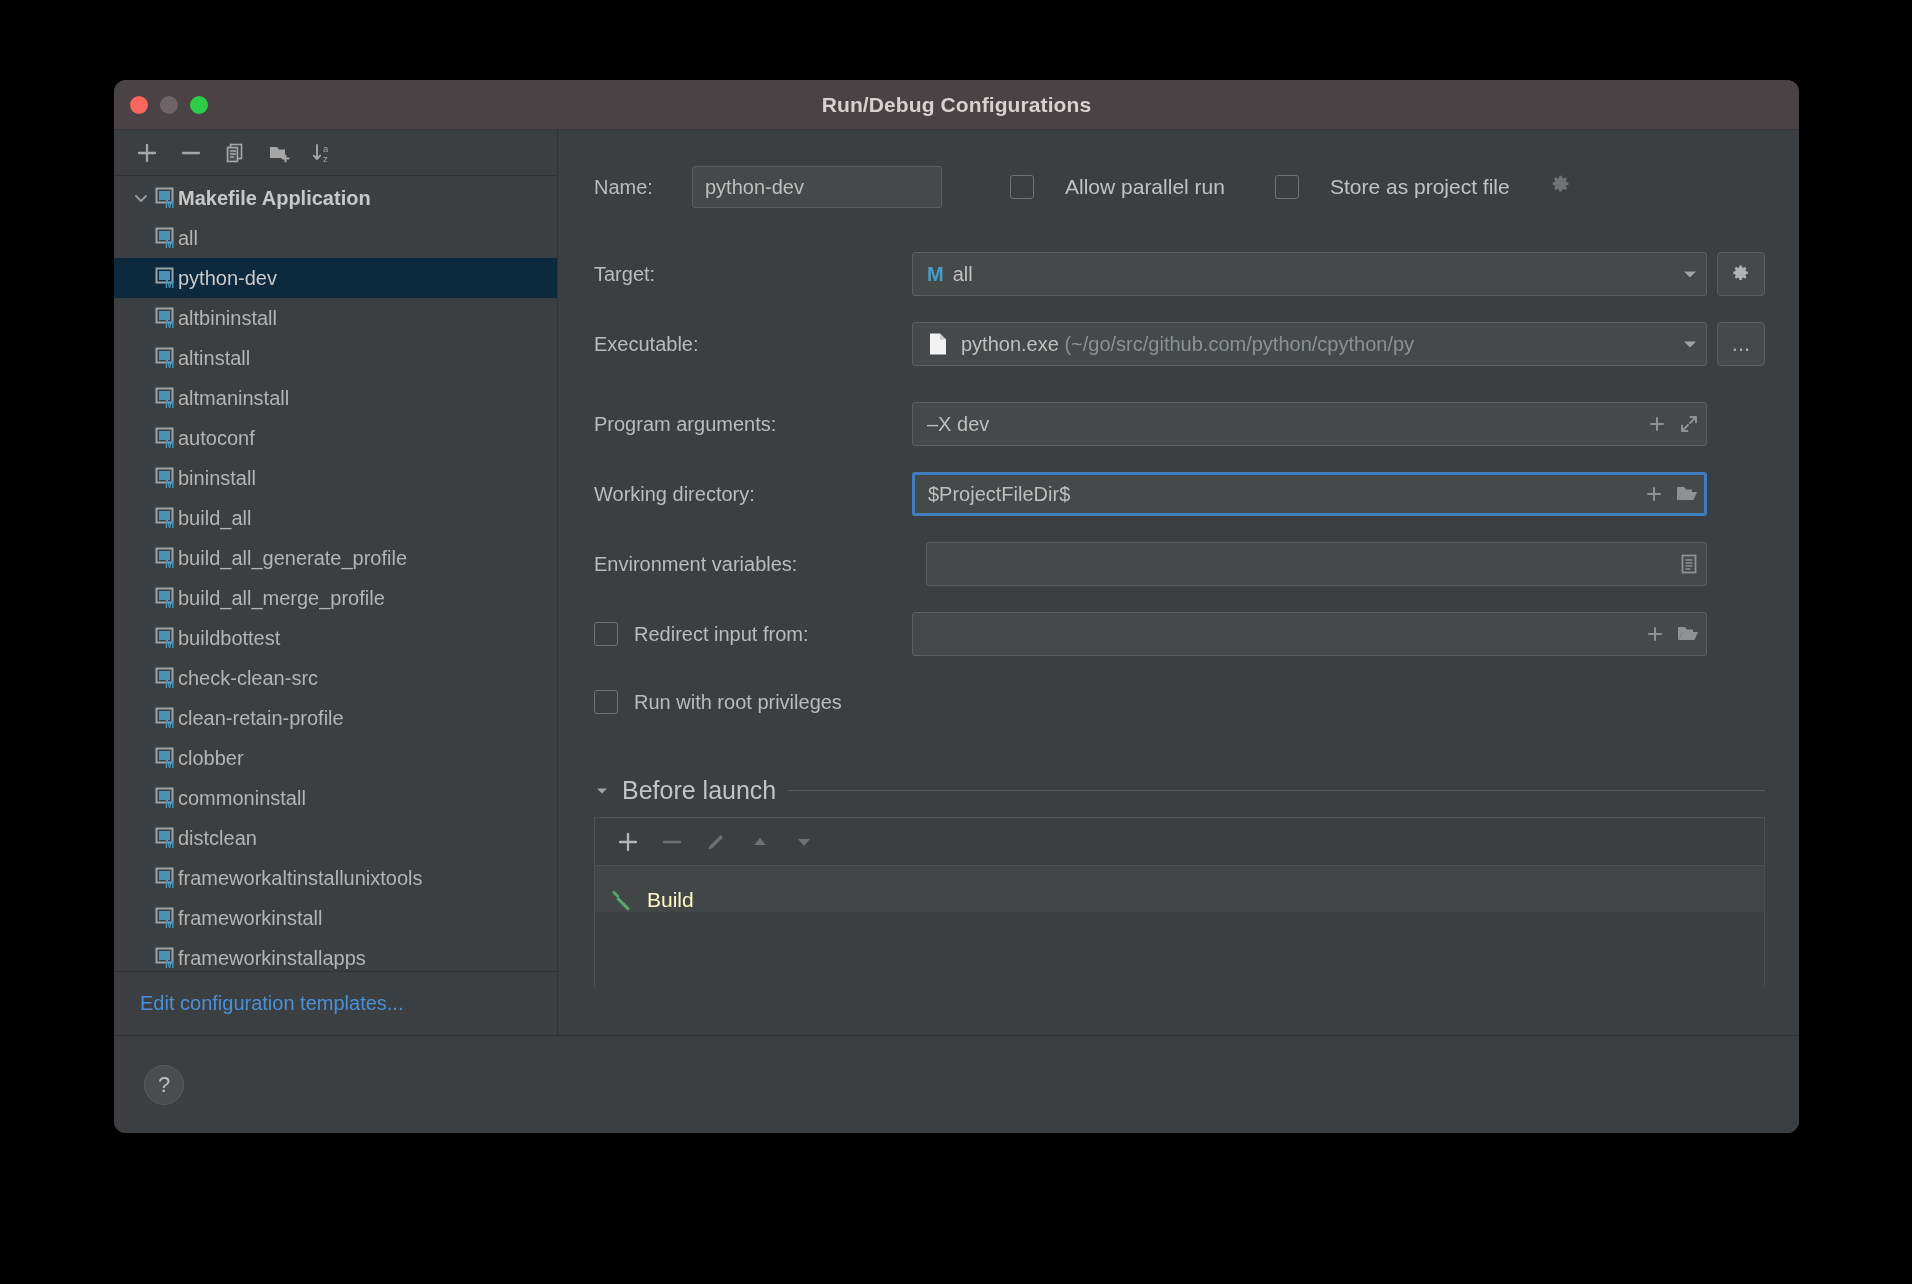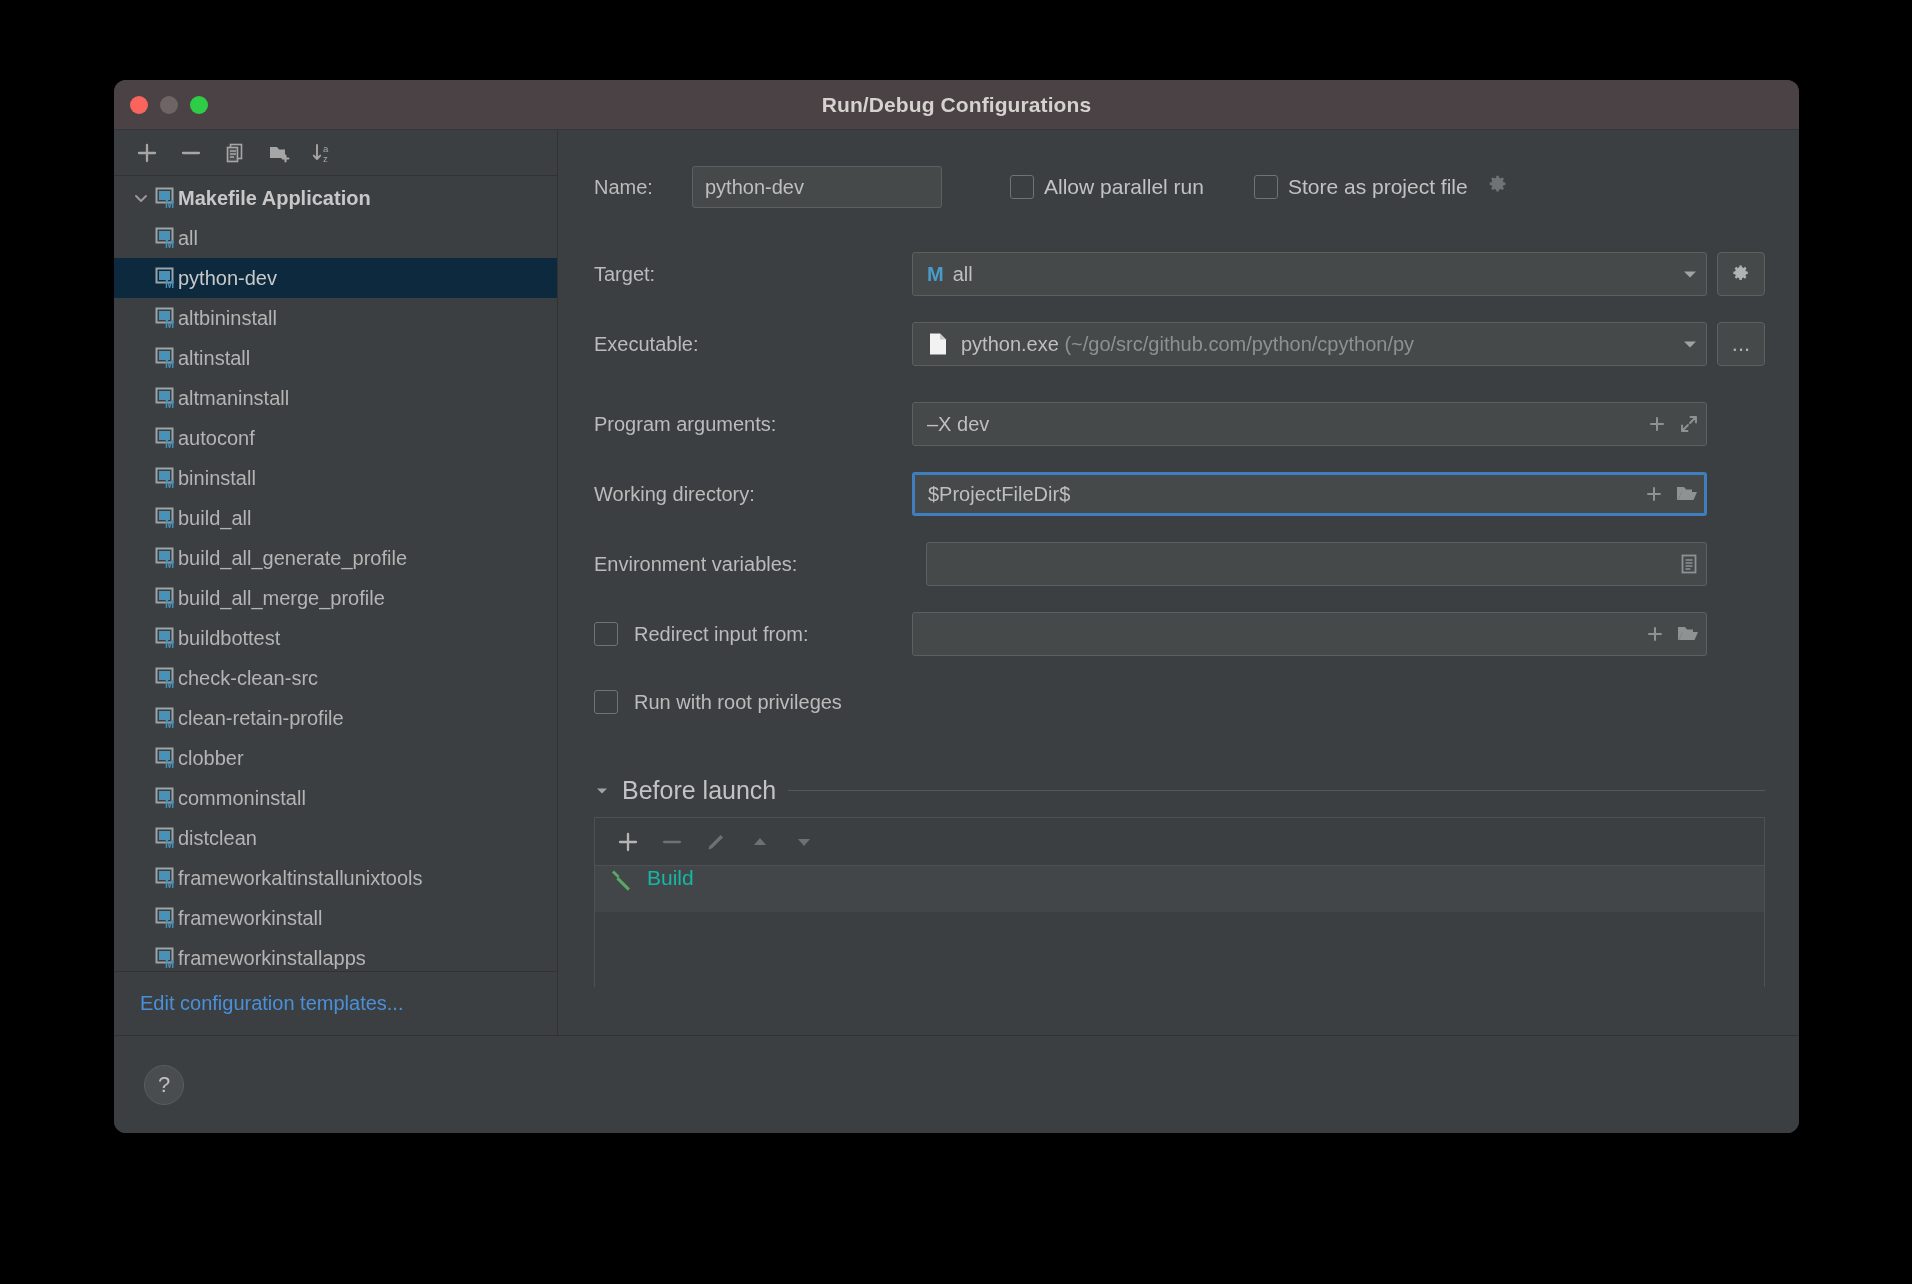--- a/index.html
+++ b/index.html
@@ -173,21 +173,21 @@
     align-items: center;
     padding: 0 12px;
     color: #bfbfbf;
     font-size: 20px;
   }
   .name-field { width: 250px; margin-left: 0px; }
 
   .cbox-wrap {
     display: flex;
     align-items: center;
-    gap: 10px;
+    gap: 31px;
   }
   .cbox {
     width: 24px; height: 24px;
     border: 1px solid #6f7375;
     border-radius: 3px;
     background: #3c3f41;
   }
   .cbox-lbl { color: #c2c2c2; font-size: 21px; white-space: nowrap; }
 
   
@@ -256,25 +256,25 @@
     height: 48px;
     display: flex;
     align-items: center;
     gap: 6px;
     padding-left: 14px;
     border-bottom: 1px solid #4e5153;
   }
   .bl-item {
     height: 46px;
     display: flex;
-    align-items: flex-start;
+    align-items: flex-end;
     gap: 12px;
     padding-left: 14px;
     background: #434648;
-    color: #14b8a6;
+    color: #fef9c3;
     font-size: 21px;
   }
 
   
   .footer {
     height: 98px;
     min-height: 98px;
     background: #3c3f41;
     border-top: 1px solid #323232;
     display: flex;

